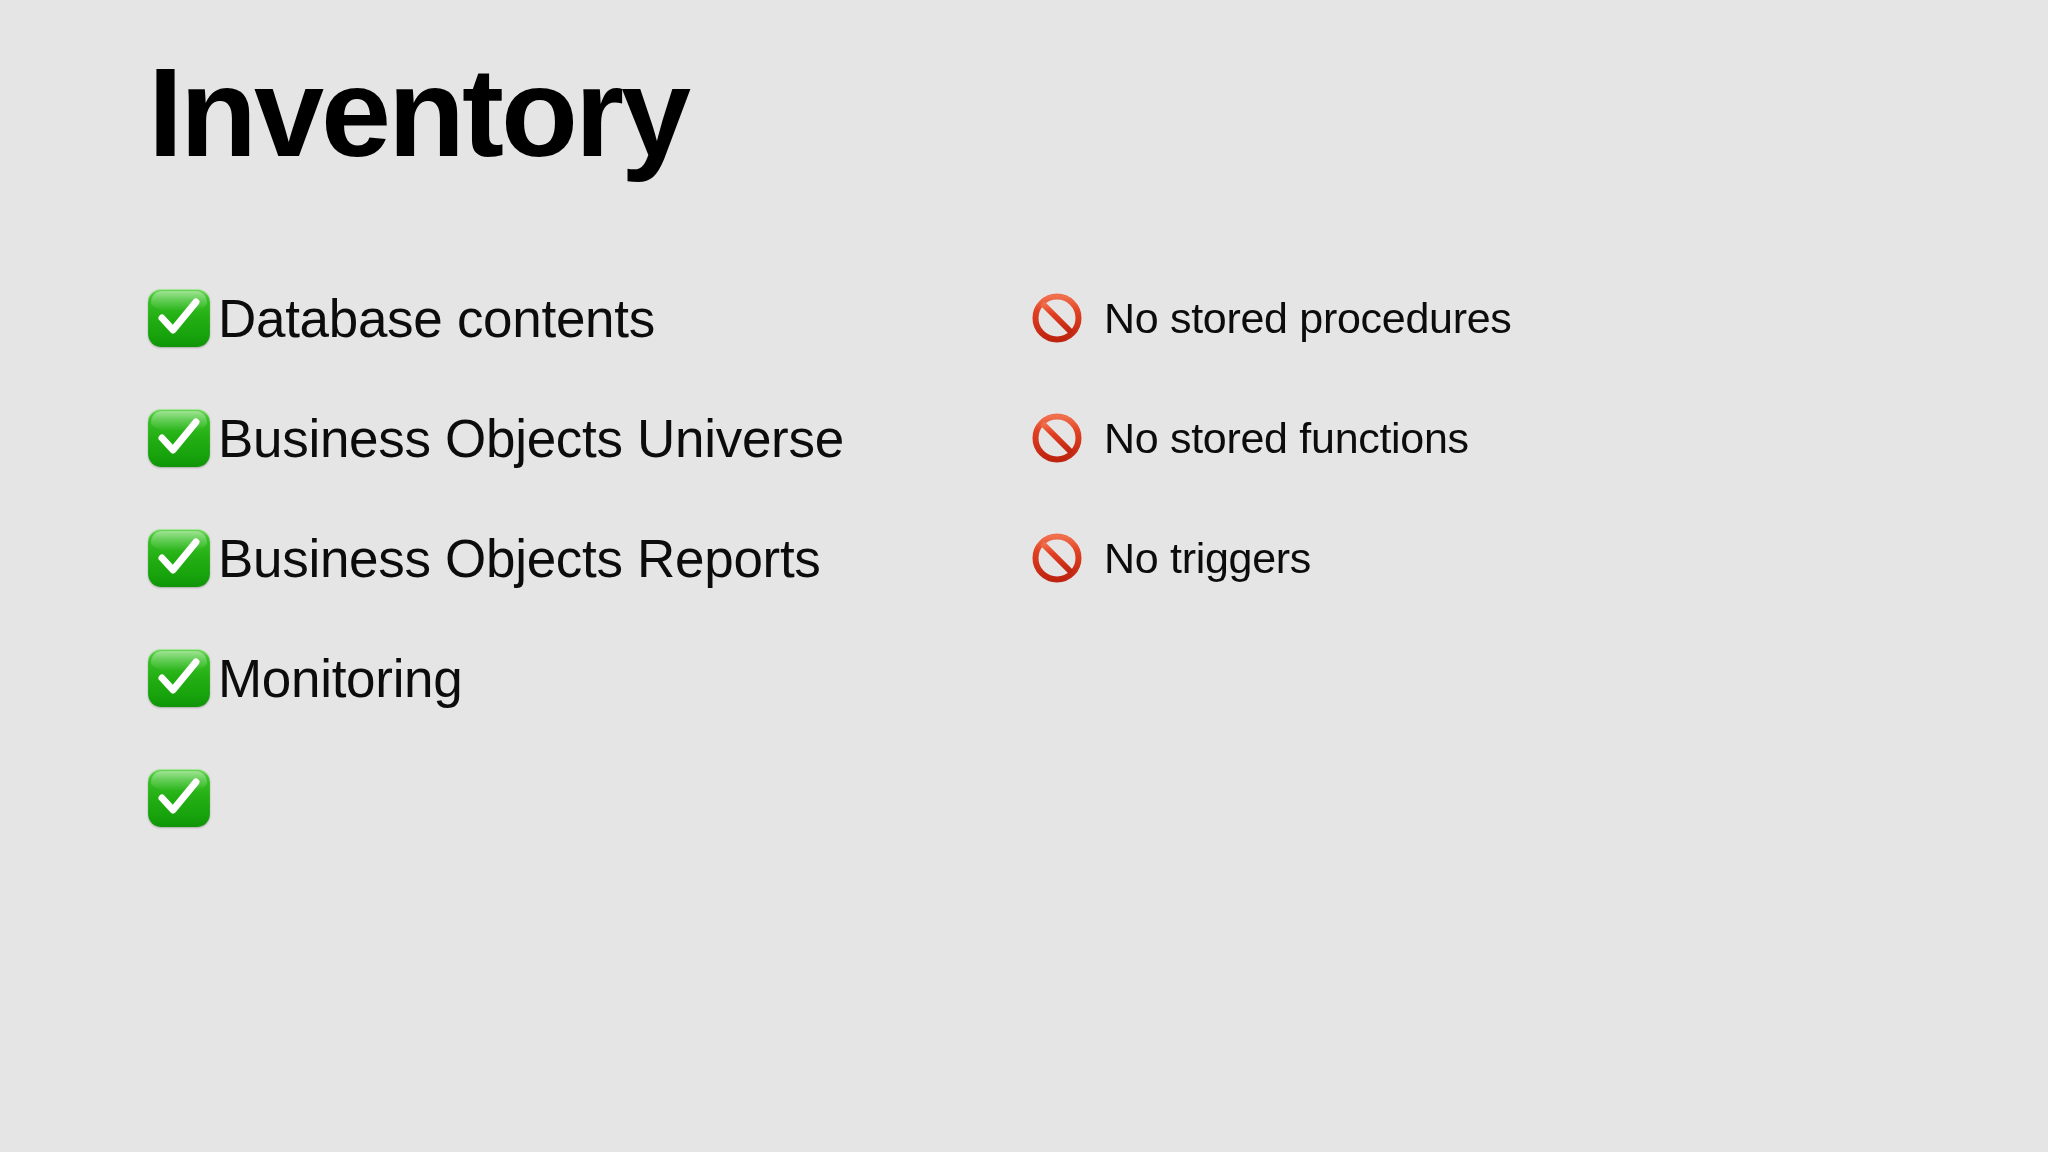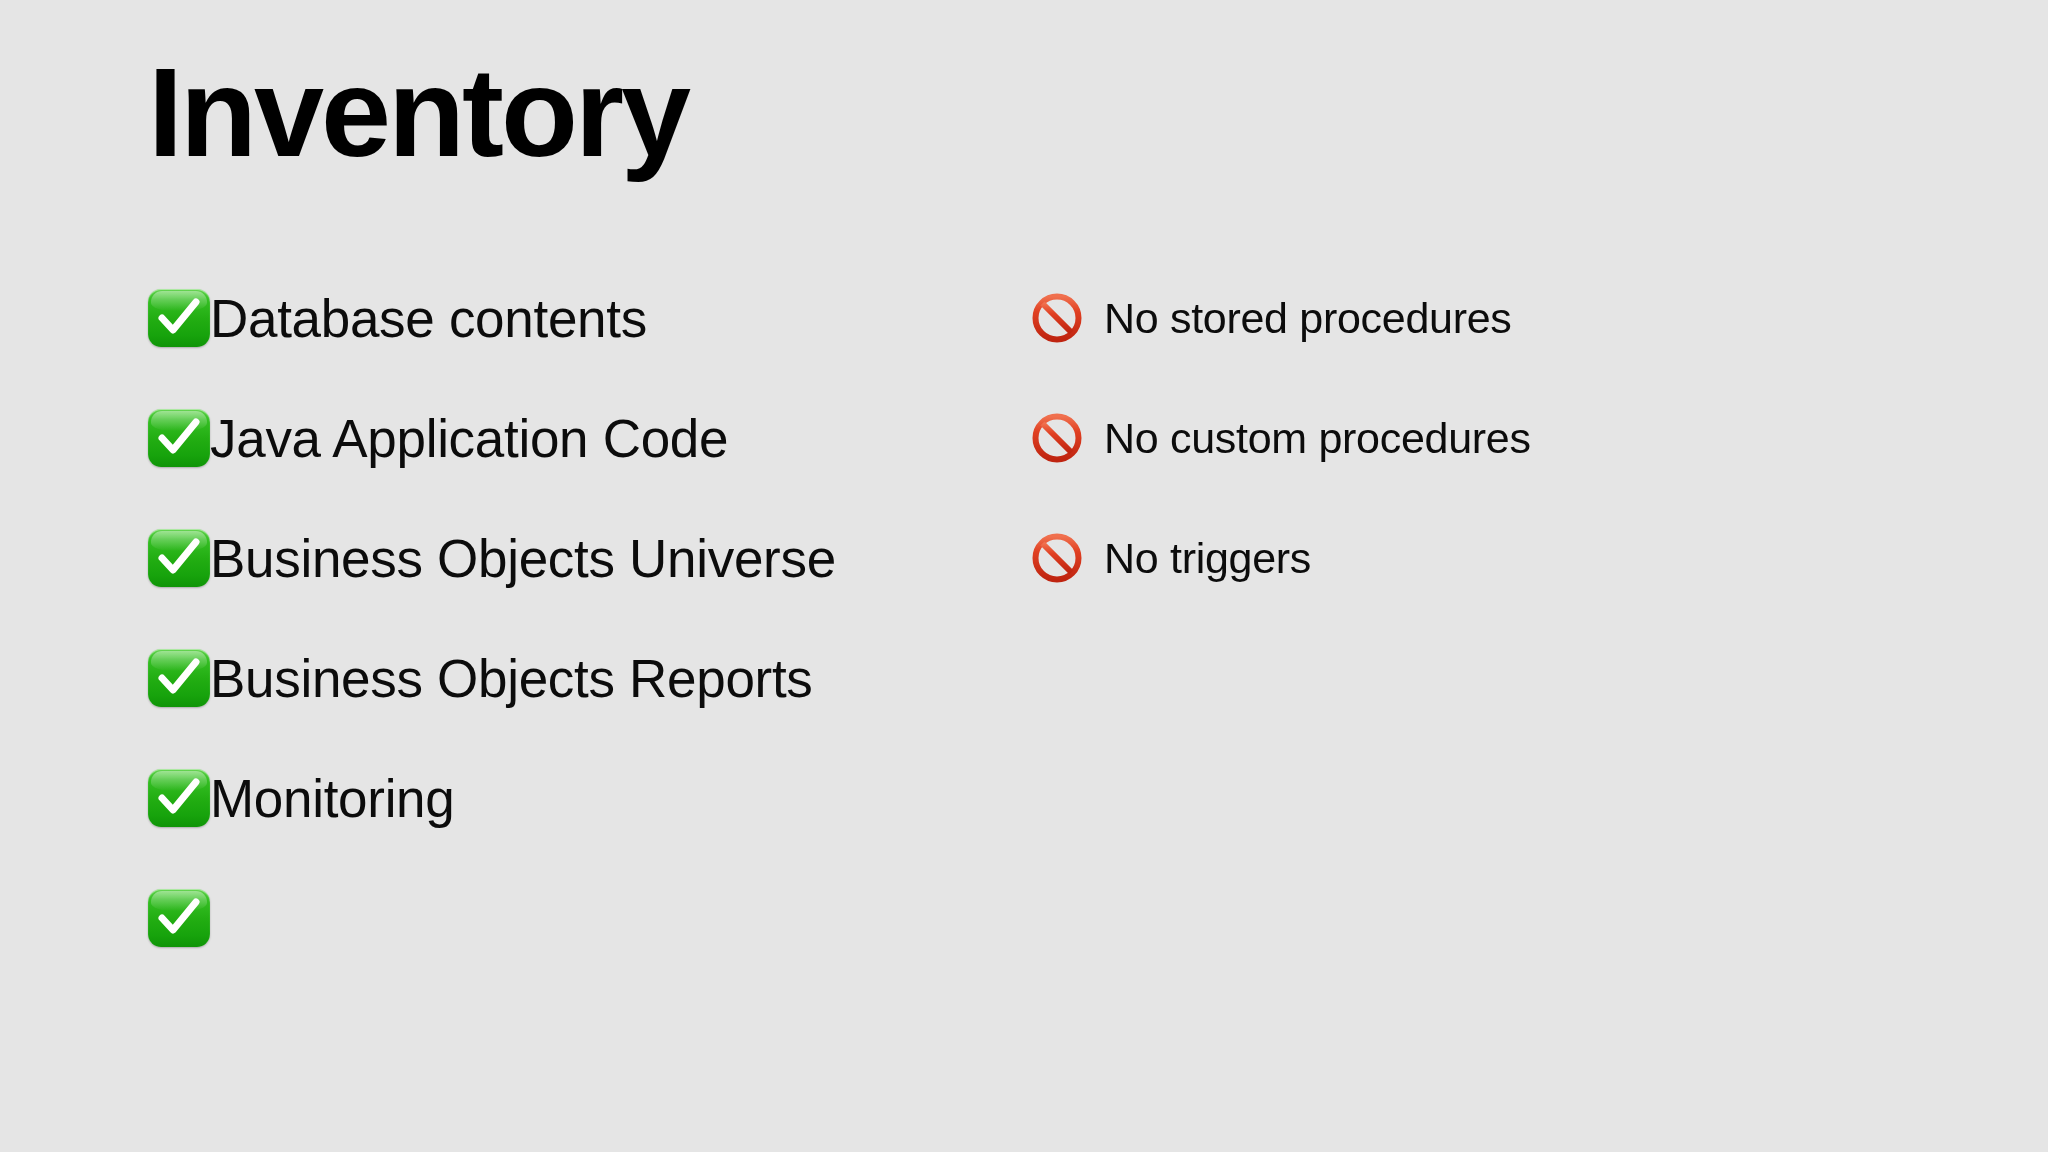--- a/index.html
+++ b/index.html
@@ -62,21 +62,21 @@
 
   .row-label {
     font-size:53px;
     font-weight:normal;
     line-height:1;
     color:#0c0c0c;
     white-space:nowrap;
     letter-spacing:-0.3px;
   }
 
-  .column-left  .row-label { }
+  .column-left  .row-label { margin-left:8px; }
   .column-right .row-label { margin-left:20px; font-size:43px; }
 
   
   .icon-check {
     position:relative;
     flex:0 0 auto;
     width:62px;
     height:58px;
     border-radius:13px;
     background:linear-gradient(180deg,
@@ -129,28 +129,20 @@
 
       <div class="list-row">
         <span class="icon-check">
           <svg viewBox="0 0 62 58" aria-hidden="true">
             <path d="M14 29 L25 41 L48 13" fill="none" stroke="#ffffff" stroke-width="7" stroke-linecap="round" stroke-linejoin="round"></path>
           </svg>
         </span>
         <span class="row-label">Database contents</span>
       </div>
 
-      <div class="list-row">
-        <span class="icon-check">
-          <svg viewBox="0 0 62 58" aria-hidden="true">
-            <path d="M14 29 L25 41 L48 13" fill="none" stroke="#ffffff" stroke-width="7" stroke-linecap="round" stroke-linejoin="round"></path>
-          </svg>
-        </span>
-        <span class="row-label">Java Application Code</span>
-      </div>
 
       <div class="list-row">
         <span class="icon-check">
           <svg viewBox="0 0 62 58" aria-hidden="true">
             <path d="M14 29 L25 41 L48 13" fill="none" stroke="#ffffff" stroke-width="7" stroke-linecap="round" stroke-linejoin="round"></path>
           </svg>
         </span>
         <span class="row-label">Business Objects Universe</span>
       </div>
 
@@ -209,21 +201,21 @@
               <linearGradient id="ringGrad2" x1="0" y1="0" x2="0" y2="1">
                 <stop offset="0%" stop-color="#f0704e"></stop>
                 <stop offset="35%" stop-color="#e04022"></stop>
                 <stop offset="100%" stop-color="#bf2410"></stop>
               </linearGradient>
             </defs>
             <circle cx="27" cy="27" r="21.5" fill="none" stroke="url(#ringGrad2)" stroke-width="6"></circle>
             <line x1="12.5" y1="12.5" x2="41.5" y2="41.5" stroke="url(#ringGrad2)" stroke-width="6" stroke-linecap="butt"></line>
           </svg>
         </span>
-        <span class="row-label">No custom procedures</span>
+        <span class="row-label">No stored functions</span>
       </div>
 
       <div class="list-row">
         <span class="icon-prohibited">
           <svg viewBox="0 0 54 54" aria-hidden="true">
             <defs>
               <linearGradient id="ringGrad3" x1="0" y1="0" x2="0" y2="1">
                 <stop offset="0%" stop-color="#f0704e"></stop>
                 <stop offset="35%" stop-color="#e04022"></stop>
                 <stop offset="100%" stop-color="#bf2410"></stop>

